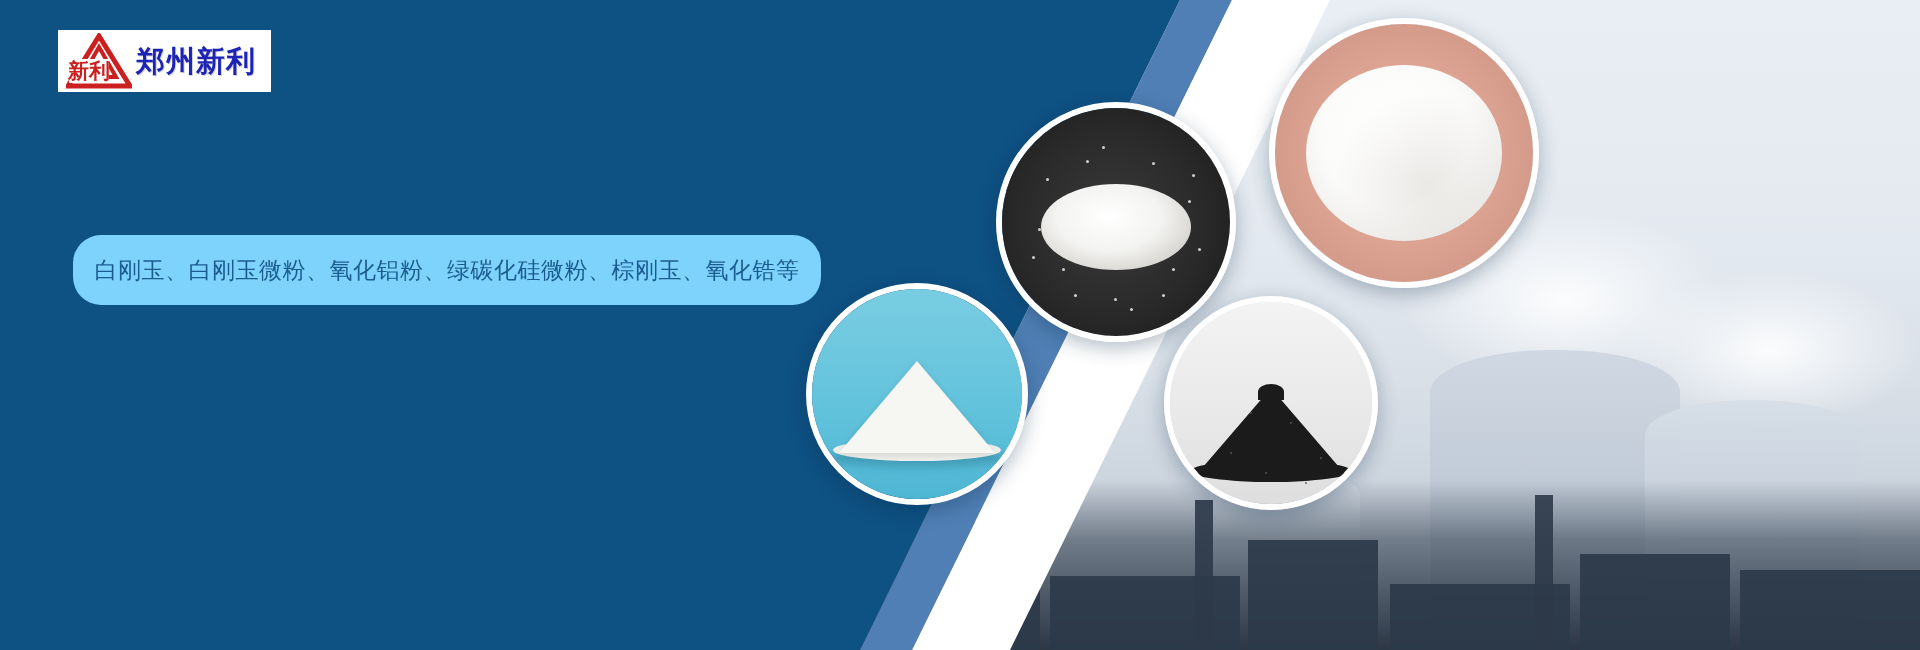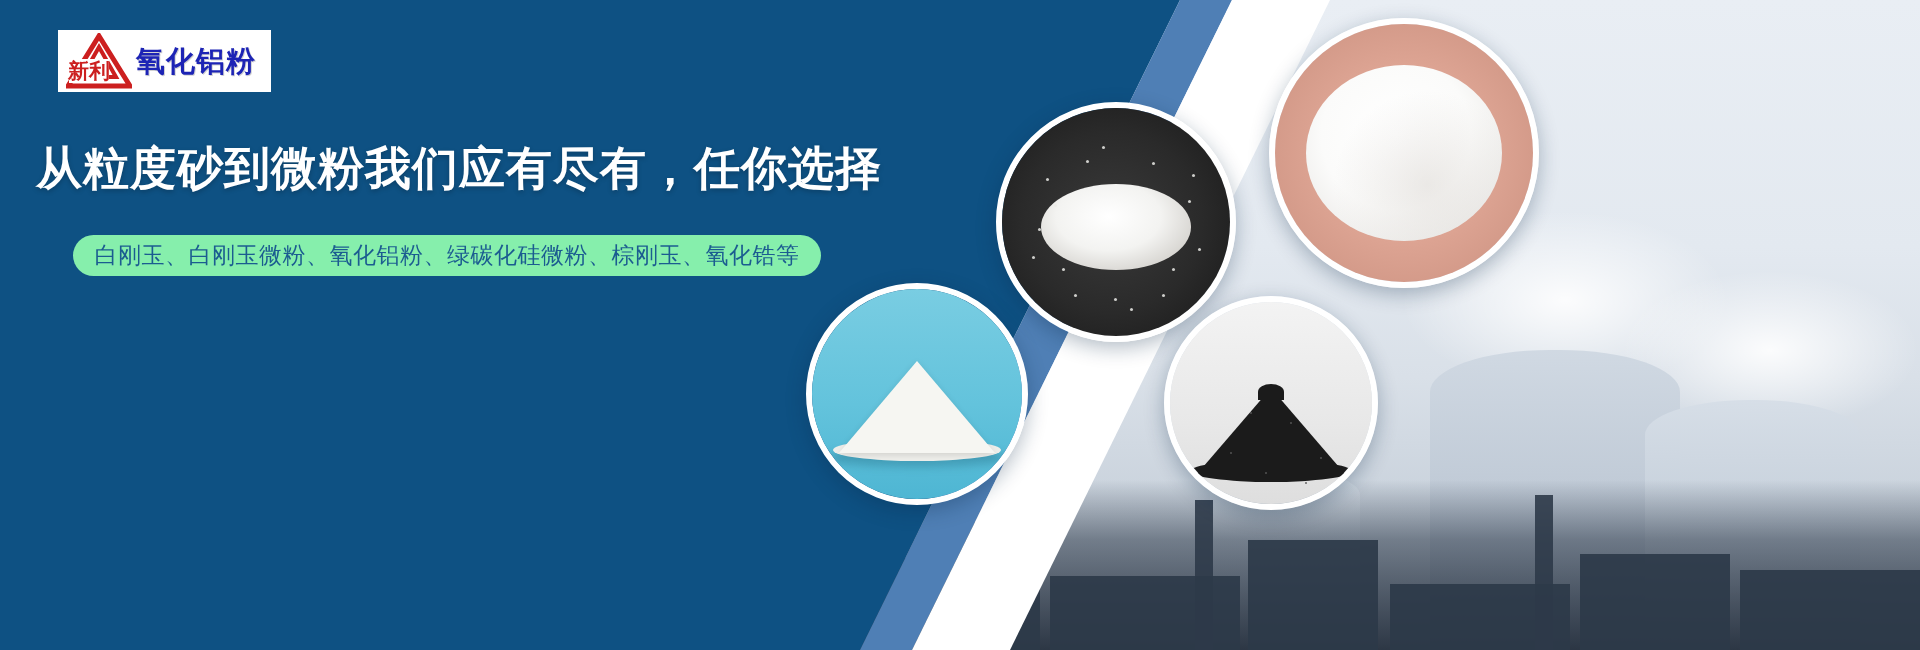--- a/index.html
+++ b/index.html
@@ -147,22 +147,22 @@
     letter-spacing: 1px;
     white-space: nowrap;
     line-height: 1.25;
     text-shadow: 0 2px 5px rgba(0,0,0,.22);
   }
 
   
   .pill {
     position: absolute;
     left: 73px; top: 235px;
-    width: 748px; height: 41px;
-    background: #86efac;
+    width: 748px; height: 70px;
+    background: #7dd3fc;
     border-radius: 28px;
     display: flex;
     align-items: center;
     justify-content: center;
     font-family: Liberation Mono, monospace;
   }
   .pill-text {
     color: #1b5c90;
     font-size: 23px;
     letter-spacing: .5px;
@@ -339,24 +339,23 @@
 
   <div class="logo">
     <div class="logo-mark">
       <svg width="66" height="56" viewBox="0 0 66 56" aria-hidden="true">
         <path d="M33 3 L64 53 L2 53 Z" fill="none" stroke="#cc1f1f" stroke-width="5"></path>
         <path d="M33 14 L50 44 L16 44 Z" fill="none" stroke="#cc1f1f" stroke-width="4"></path>
         <rect x="3" y="26" width="40" height="24" fill="#ffffff"></rect>
         <text x="23" y="45" font-family="'Liberation Sans', sans-serif" font-size="21" font-weight="bold" fill="#cc1f1f" text-anchor="middle">新利</text>
       </svg>
     </div>
-    <div class="logo-word">氧化铝粉</div>
-  </div>
-
-  <div class="headline">从粒度砂到微粉我们应有尽有，任你选择</div>
+    <div class="logo-word">郑州新利</div>
+  </div>
+
 
   <div class="pill">
     <span class="pill-text">白刚玉、白刚玉微粉、氧化铝粉、绿碳化硅微粉、棕刚玉、氧化锆等</span>
   </div>
 
 
   <div class="circle c-grain-dark">
     <div class="bg"></div>
     <div class="pile"></div>
     <div class="speckles">

